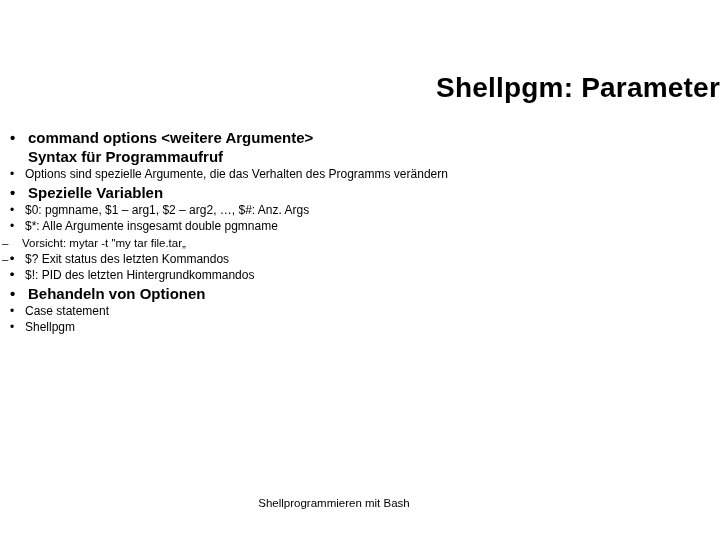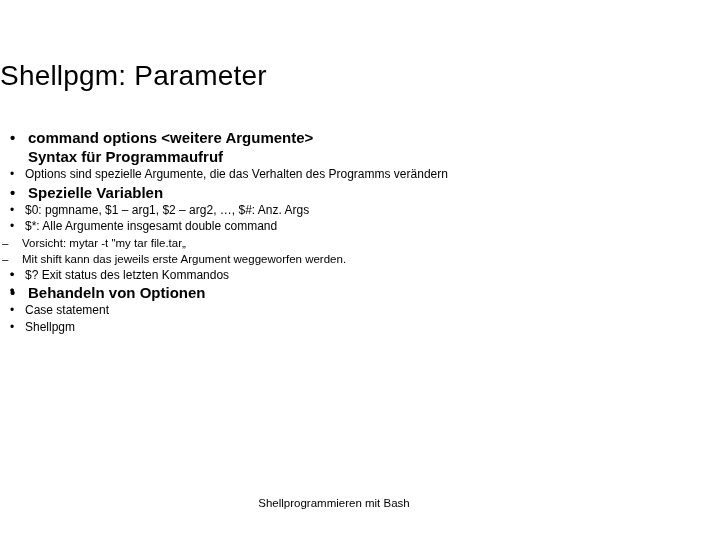--- a/index.html
+++ b/index.html
@@ -20,25 +20,25 @@
     position: relative;
     width: 720px;
     height: 540px;
     box-sizing: border-box;
   }
 
   
   .slide-title {
     position: absolute;
     left: 0;
-    top: 40px;
-    width: 720px;
-    text-align: left;
+    top: 52px;
+    width: 720px;
+    text-align: right;
     font-size: 28px;
-    font-weight: normal;
+    font-weight: bold;
     line-height: 34px;
     letter-spacing: 0.2px;
     white-space: nowrap;
   }
 
   
   .body-area {
     position: absolute;
     left: 0;
     top: 128px;
@@ -165,48 +165,48 @@
       </li>
     </ul>
 
     <ul class="lvl indent-l2 gap-small">
       <li class="l2">
         <span class="bullet">•</span>
         <span>$0: pgmname,  $1 – arg1, $2 – arg2, …, $#: Anz. Args</span>
       </li>
       <li class="l2">
         <span class="bullet">•</span>
-        <span>$*: Alle Argumente insgesamt double command</span>
+        <span>$*: Alle Argumente insgesamt double pgmname</span>
       </li>
     </ul>
 
     <ul class="lvl indent-l2 indent-l3">
       <li class="l3">
         <span class="bullet">–</span>
         <span>Vorsicht: mytar -t  "my tar file.tar„</span>
       </li>
       <li class="l3">
         <span class="bullet">–</span>
-        <span>Mit shift kann das jeweils erste Argument weggeworfen werden.</span>
       </li>
     </ul>
 
     <ul class="lvl indent-l2 gap-small">
       <li class="l2">
         <span class="bullet">•</span>
       </li>
       <li class="l2">
         <span class="bullet">•</span>
         <span>$? Exit status des letzten Kommandos</span>
       </li>
       <li class="l2">
         <span class="bullet">•</span>
       </li>
       <li class="l2">
         <span class="bullet">•</span>
+        <span>$!: PID des letzten Hintergrundkommandos</span>
       </li>
     </ul>
 
     <ul class="lvl gap-before-l1">
       <li class="l1">
         <span class="bullet">•</span>
         <span class="l1-wrap">
           <span class="l1-line">Behandeln von Optionen</span>
         </span>
       </li>

